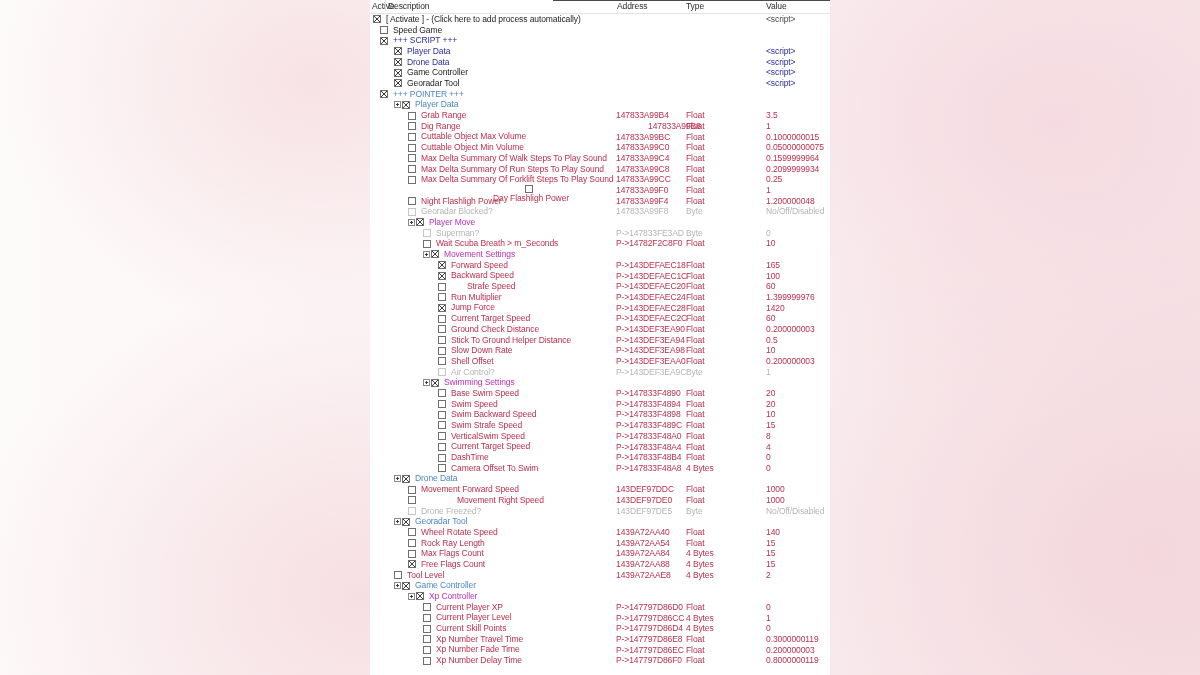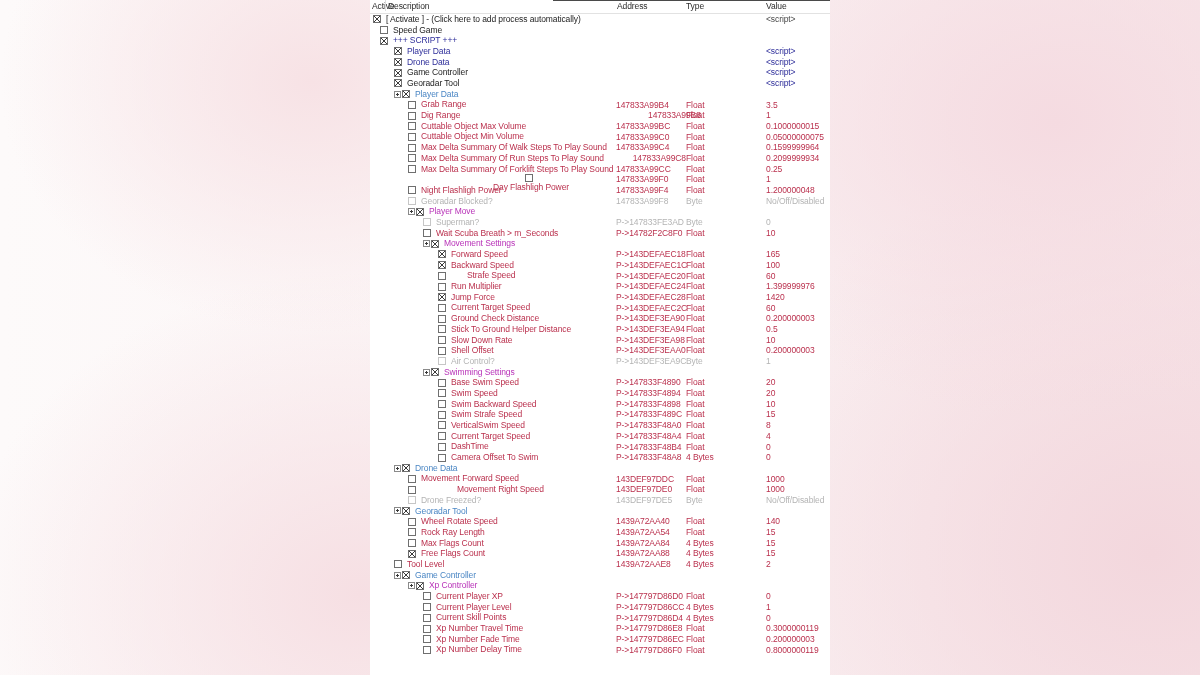--- a/index.html
+++ b/index.html
@@ -109,20 +109,26 @@
         <div class="cell value" style="color: rgb(46, 46, 154);">&lt;script&gt;</div>
       </div>
       <div class="row">
         <div class="cell desc" style="padding-left: 24px;">
           <span class="cb checked"></span>
           <span class="lbl" style="color: rgb(28, 28, 28);">Georadar Tool</span>
         </div>
         <div class="cell value" style="color: rgb(46, 46, 154);">&lt;script&gt;</div>
       </div>
       <div class="row">
+        <div class="cell desc" style="padding-left: 10px;">
+          <span class="cb checked"></span>
+          <span class="lbl" style="color: rgb(74, 134, 196);">+++ POINTER +++</span>
+        </div>
+      </div>
+      <div class="row">
         <div class="cell desc" style="padding-left: 24px;">
           <span class="exp"></span>
           <span class="cb checked"></span>
           <span class="lbl" style="color: rgb(74, 134, 196);">Player Data</span>
         </div>
       </div>
       <div class="row">
         <div class="cell desc" style="padding-left: 38px;">
           <span class="cb"></span>
           <span class="lbl" style="color: rgb(186, 48, 77);">Grab Range</span>
@@ -165,21 +171,21 @@
         </div>
         <div class="cell addr" style="color: rgb(186, 48, 77);">147833A99C4</div>
         <div class="cell type" style="color: rgb(186, 48, 77);">Float</div>
         <div class="cell value" style="color: rgb(186, 48, 77);">0.1599999964</div>
       </div>
       <div class="row">
         <div class="cell desc" style="padding-left: 38px;">
           <span class="cb"></span>
           <span class="lbl" style="color: rgb(186, 48, 77);">Max Delta Summary Of Run Steps To Play Sound</span>
         </div>
-        <div class="cell addr" style="color: rgb(186, 48, 77); text-align: right;">147833A99C8</div>
+        <div class="cell addr" style="color: rgb(186, 48, 77);">147833A99C8</div>
         <div class="cell type" style="color: rgb(186, 48, 77);">Float</div>
         <div class="cell value" style="color: rgb(186, 48, 77);">0.2099999934</div>
       </div>
       <div class="row">
         <div class="cell desc" style="padding-left: 38px;">
           <span class="cb"></span>
           <span class="lbl" style="color: rgb(186, 48, 77);">Max Delta Summary Of Forklift Steps To Play Sound</span>
         </div>
         <div class="cell addr" style="color: rgb(186, 48, 77);">147833A99CC</div>
         <div class="cell type" style="color: rgb(186, 48, 77);">Float</div>

